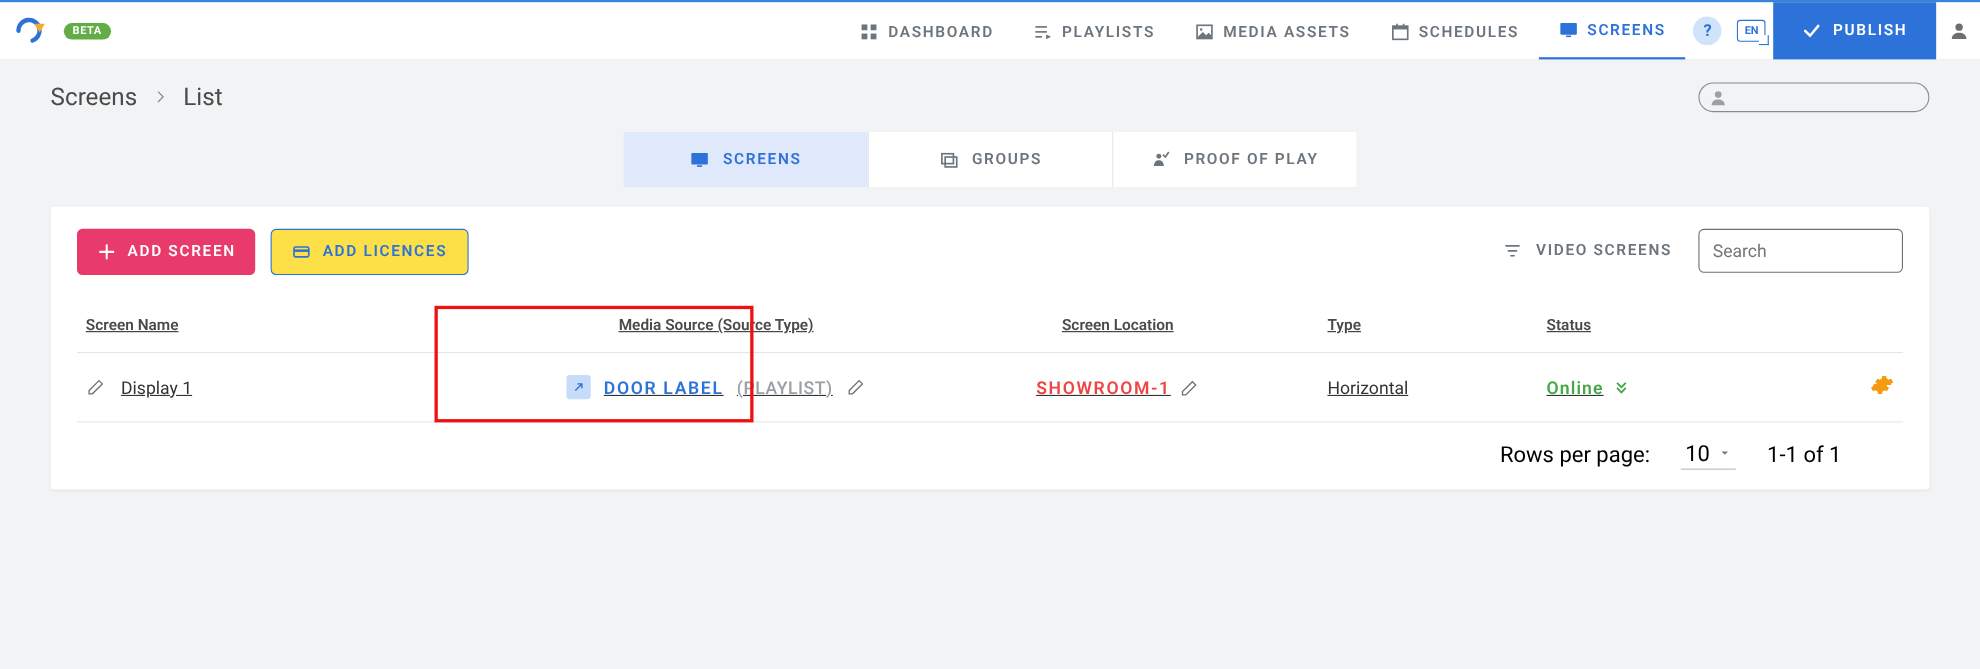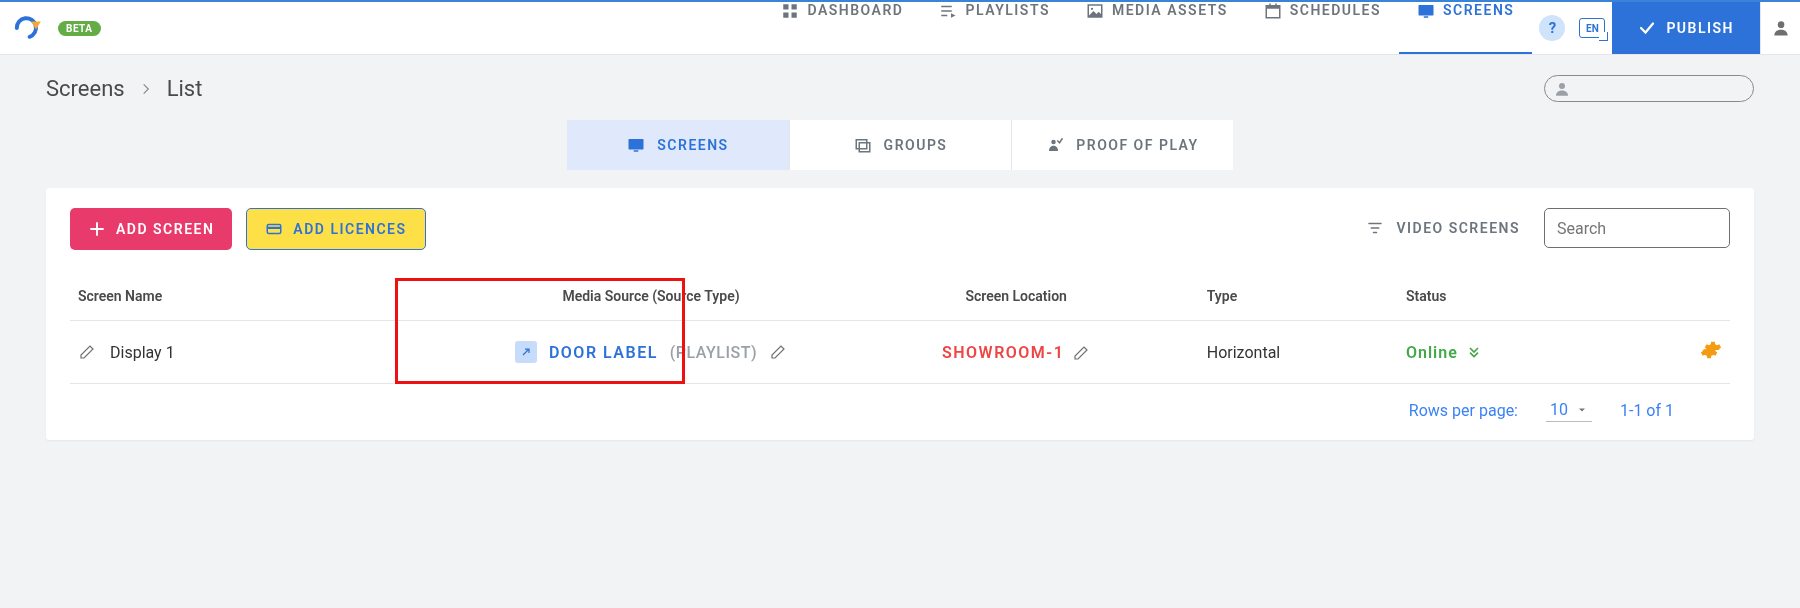--- a/index.html
+++ b/index.html
@@ -26,22 +26,22 @@
     padding:0 0 0 12px;
   }
   .logo-wrap { display:flex; align-items:center; gap:14px; }
   .logo-svg { width:32px; height:26px; }
   .beta {
     background:#64ad46; color:#fff; font-size:10px; font-weight:700;
     padding:2px 8px; border-radius:9px; letter-spacing:.5px;
   }
   .nav { margin-left:auto; display:flex; align-items:stretch; height:100%; }
   .nav-item {
-    display:flex; align-items:flex-start; gap:8px;
-    padding:0 18px; color:var(--grey-text);
+    display:flex; align-items:flex-end; gap:8px;
+    padding:16px 18px; color:var(--grey-text);
     font-weight:600; letter-spacing:1.5px; font-size:14px;
     border-left:0; cursor:pointer;
   }
   .nav-item.active { color:var(--blue); border-bottom:2px solid var(--blue); }
   .nav-icon { width:18px; height:18px; display:flex; align-items:center; justify-content:center; fill:currentColor; }
   .header-tools { display:flex; align-items:center; height:100%; }
   .tool-btn {
     width:40px; display:flex; align-items:center; justify-content:center;
     height:100%; cursor:pointer; color:var(--grey-text);
   }
@@ -146,31 +146,31 @@
   .status-cell {
     display:flex; align-items:center; gap:8px; color:var(--green);
     font-weight:600; letter-spacing:1px;
   }
   .status-cell svg { width:16px; height:16px; stroke:var(--green); fill:none; stroke-width:2.5; }
   td.action-cell { text-align:right; }
   .gear-icon svg { width:22px; height:22px; fill:var(--orange); cursor:pointer; }
   tr.data-row td { height:54px; }
 
   
-  .table-wrap { position:relative; margin-top:28px; }
+  .table-wrap { position:relative; margin-top:28px;text-decoration:underline; }
   .table-wrap table.screens { margin-top:0; }
   .red-box {
     position:absolute; border:3px solid #e11;
     left:325px; width:290px; top:0; height:106px; pointer-events:none;
   }
 
   
   .pagination {
     display:flex; align-items:center; justify-content:flex-end; gap:28px;
-    padding:14px 4px 6px; color:#3b82f6; font-size:16px;
+    padding:14px 4px 6px; color:#000000; font-size:20px;
   }
   .rows-sel { display:flex; align-items:center; gap:8px; border-bottom:1px solid #bbb; padding:2px 4px; cursor:pointer; }
   .page-arrows { display:flex; align-items:center; gap:24px; }
 
   
   .ic { width:18px; height:18px; fill:currentColor; }
 </style>
 </head>
 <body>
 

